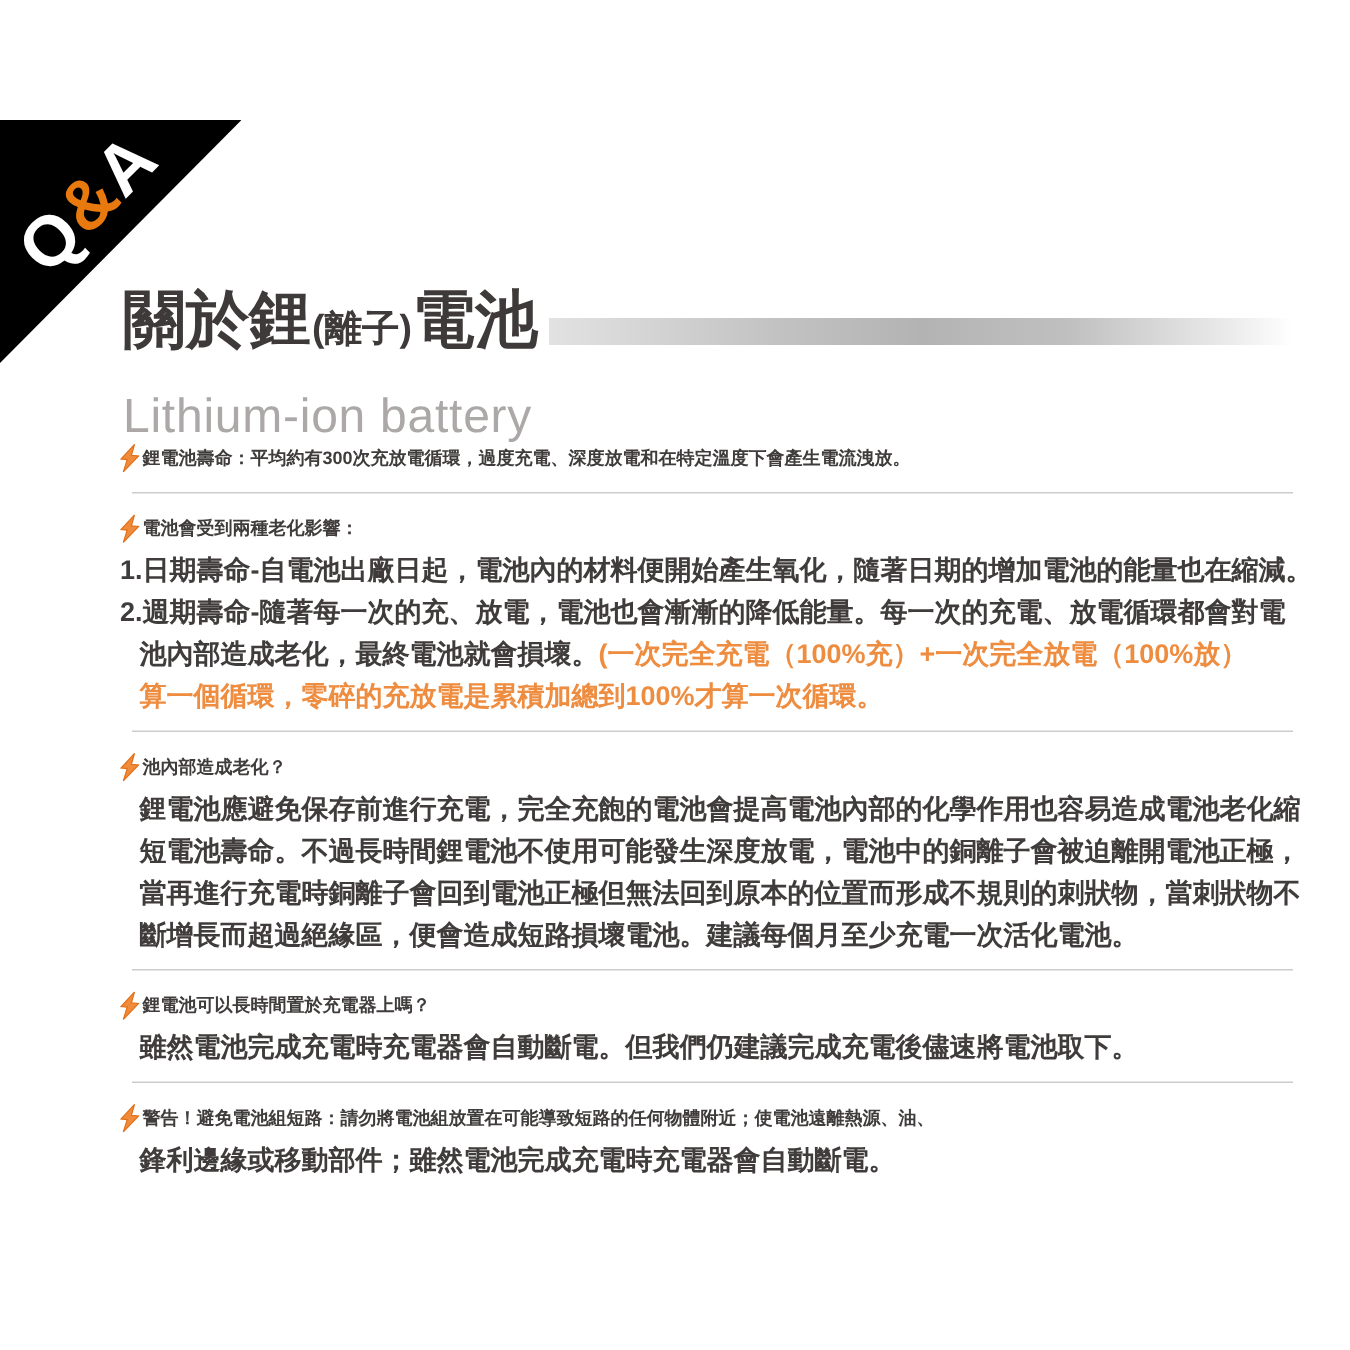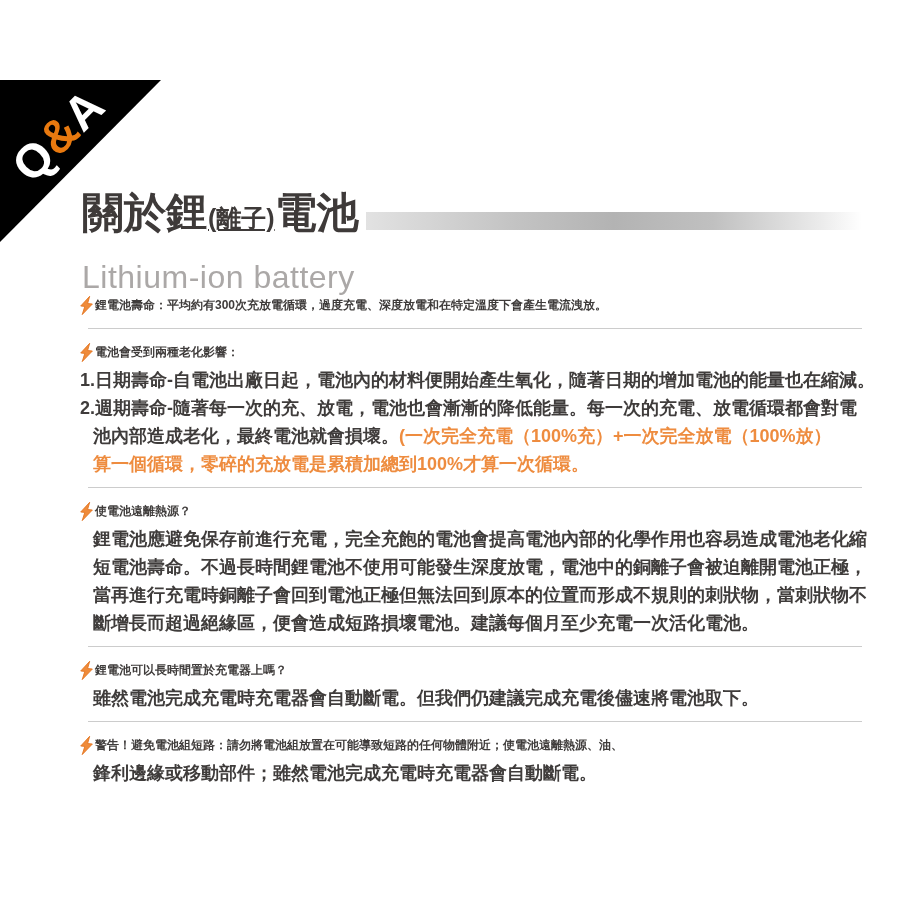--- a/index.html
+++ b/index.html
@@ -27,21 +27,21 @@
     position:absolute;left:58px;top:55px;
     transform:translate(-50%,-50%) rotate(-45deg);
     font-size:47px;font-weight:bold;color:#ffffff;
     letter-spacing:1px;white-space:nowrap;
   }
   .qa .amp{color:var(--orange-deep);}
   
   .header{position:absolute;left:82px;top:190px;right:38px;}
   .title-row{position:relative;white-space:nowrap;}
   .t-big{font-size:42px;line-height:46px;font-weight:bold;color:var(--title);}
-  .t-small{font-size:25px;font-weight:bold;color:var(--title);text-decoration:underline;}
+  .t-small{font-size:25px;font-weight:bold;color:var(--title);}
   .grad-bar{
     position:absolute;left:284px;top:22px;right:0;height:18px;
     background:linear-gradient(to right,
       #e2e2e2 0%, #c3c3c3 30%, #b3b3b3 50%, #c0c0c0 70%, #ececec 92%, #ffffff 100%);
   }
   .subtitle{
     margin-top:23px;font-size:32px;line-height:36px;
     color:var(--subtitle);letter-spacing:0.5px;
   }
   
@@ -109,21 +109,21 @@
         </div>
   </section>
 <div class="divider"></div>
   <section class="qa-section">
     <div class="heading">
       <span class="bolt">
         <svg width="13" height="19" viewBox="0 0 13 19" xmlns="http://www.w3.org/2000/svg">
           <path d="M8.7 0 L0.8 10.6 L4.9 10.6 L3.2 19 L12.2 7.4 L7.4 7.4 Z" fill="#ef8b3a" stroke="#e2701a" stroke-width="0.8" transform="rotate(6 6.5 9.5)"></path>
         </svg>
       </span>
-      <span class="heading-text">使電池遠離熱源？</span>
+      <span class="heading-text">池內部造成老化？</span>
     </div>
     <div class="lines">
           <div class="line ind"><span class="c-dark">鋰電池應避免保存前進行充電，完全充飽的電池會提高電池內部的化學作用也容易造成電池老化縮</span></div>
           <div class="line ind"><span class="c-dark">短電池壽命。不過長時間鋰電池不使用可能發生深度放電，電池中的銅離子會被迫離開電池正極，</span></div>
           <div class="line ind"><span class="c-dark">當再進行充電時銅離子會回到電池正極但無法回到原本的位置而形成不規則的刺狀物，當刺狀物不</span></div>
           <div class="line ind"><span class="c-dark">斷增長而超過絕緣區，便會造成短路損壞電池。建議每個月至少充電一次活化電池。</span></div>
         </div>
   </section>
 <div class="divider"></div>
   <section class="qa-section">

